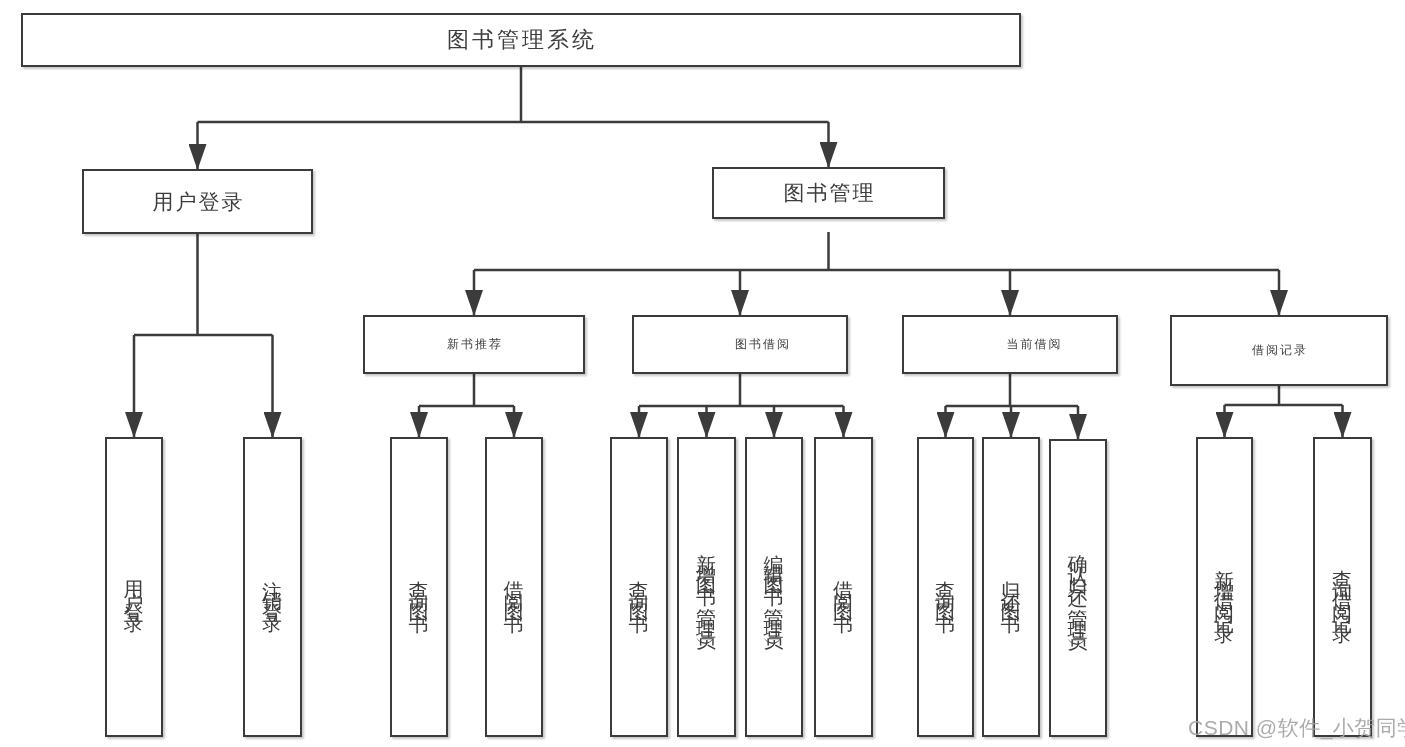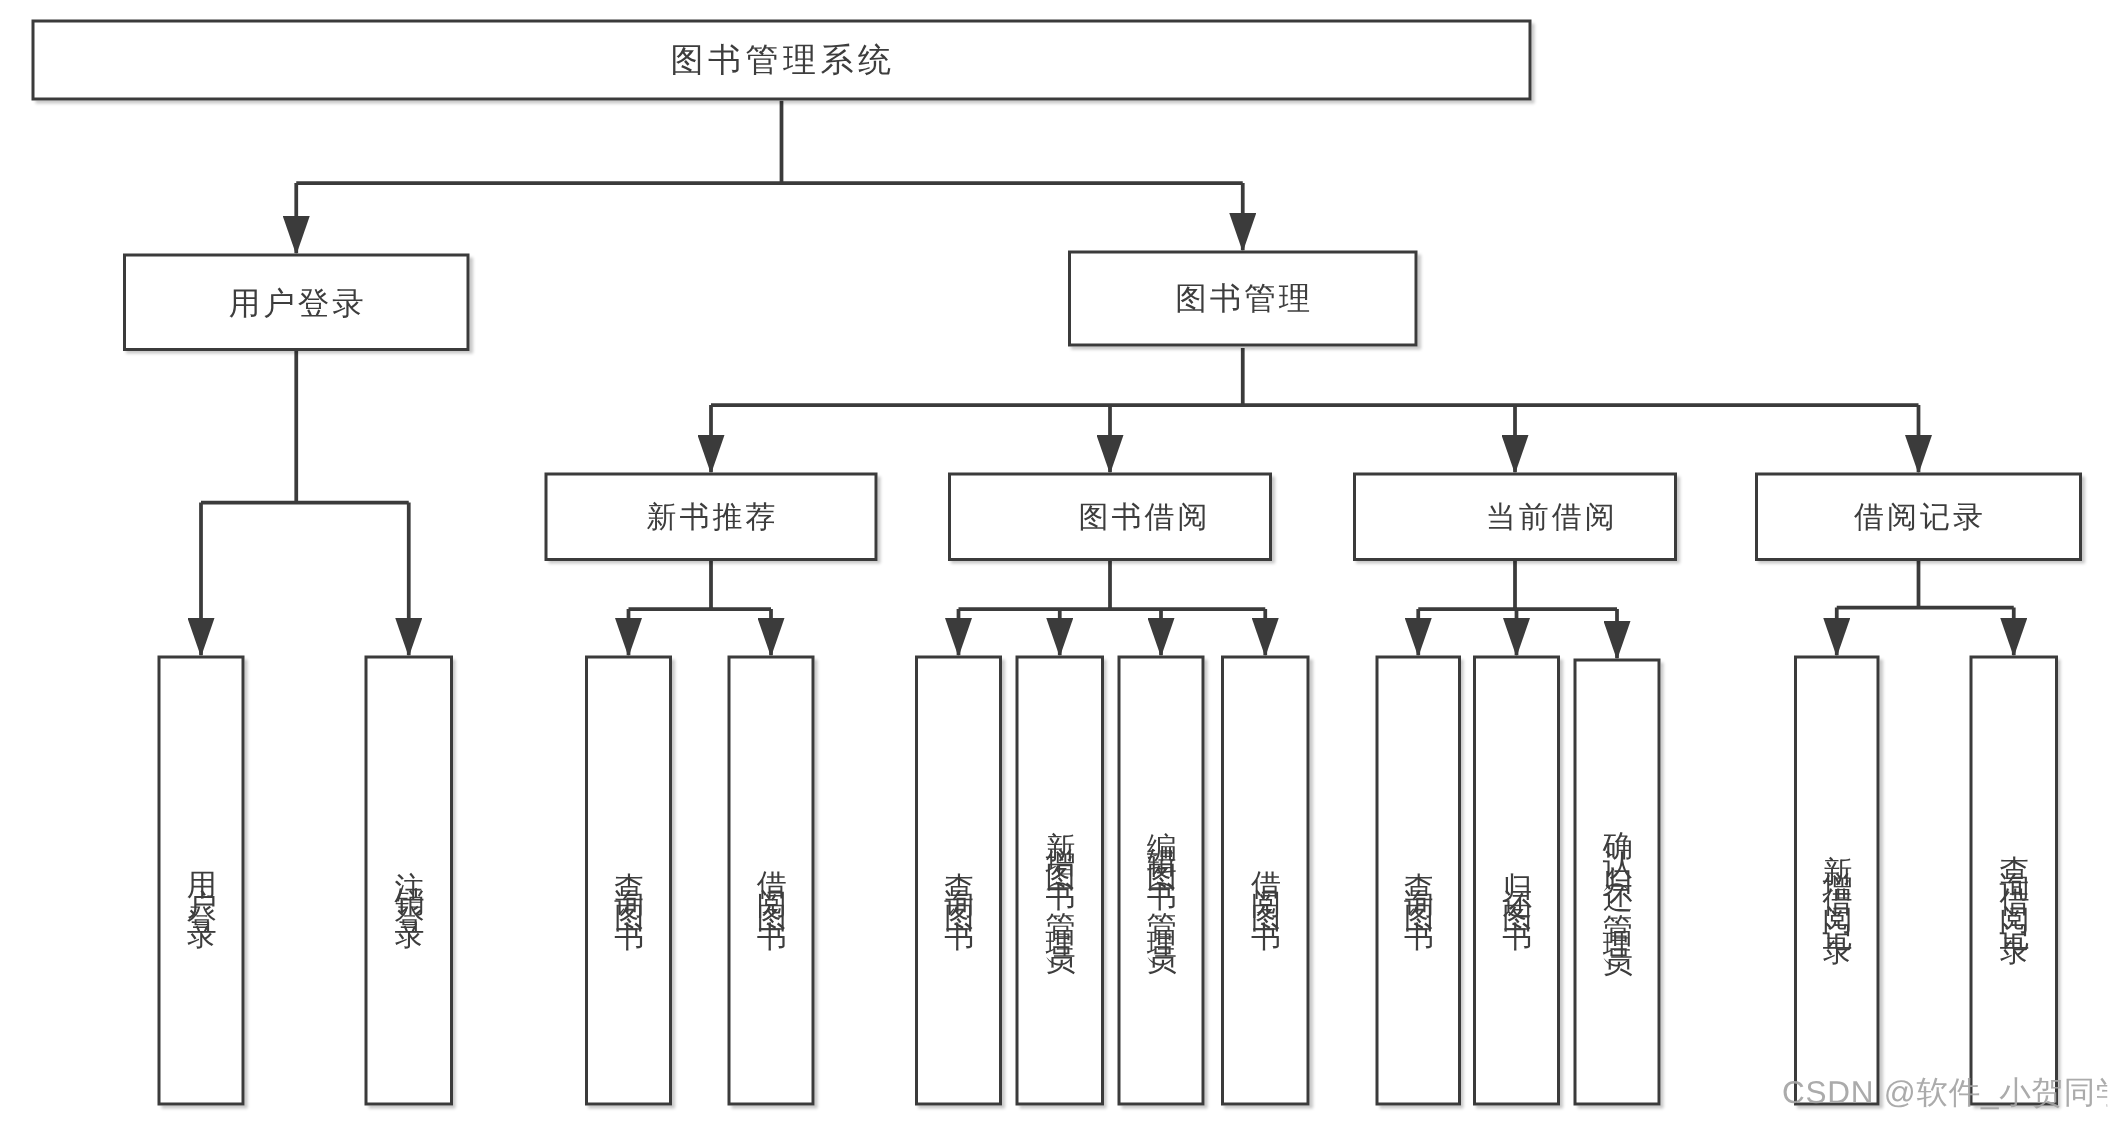--- a/index.html
+++ b/index.html
@@ -23,38 +23,38 @@
     background: #ffffff;
     border: 2.5px solid #3b3b3b;
     box-shadow: 2px 2px 2px rgba(0,0,0,0.22);
     display: flex;
     align-items: center;
     justify-content: center;
     color: #3d3d3d;
     z-index: 2;
   }
   .node .label { white-space: nowrap; }
-  .node.h { font-size: 20px; letter-spacing: 2px; }
+  .node.h { font-size: 12px; letter-spacing: 2px; }
   .node.h .label { padding-left: 2px; }
   .node.v .label {
     writing-mode: vertical-rl;
     letter-spacing: 11px;
     font-size: 20px;
     line-height: 1;
     white-space: normal;
   }
   
   #root            { left: 21px;  top: 13px;  width: 1000px; height: 54px; font-size: 22px; letter-spacing: 3px; }
   #user-login      { left: 82px;  top: 169px; width: 231px;  height: 65px; font-size: 21px; }
-  #book-mgmt       { left: 712px; top: 167px; width: 233px;  height: 64px; font-size: 21px; }
+  #book-mgmt       { left: 712px; top: 167px; width: 233px;  height: 52px; font-size: 21px; }
   
   #new-book-rec    { left: 363px;  top: 315px; width: 222px; height: 59px; }
   #book-borrow     { left: 632px;  top: 315px; width: 216px; height: 59px; padding-left: 44px; }
   #current-borrow  { left: 902px;  top: 315px; width: 216px; height: 59px; padding-left: 47px; }
-  #borrow-records  { left: 1170px; top: 315px; width: 218px; height: 59px; }
+  #borrow-records  { left: 1170px; top: 315px; width: 218px; height: 71px; }
   
   .node.v { top: 437px; height: 300px; }
   #ul-login   { left: 105px;  width: 58px; }
   #ul-logout  { left: 243px;  width: 59px; }
   #nbr-query  { left: 390px;  width: 58px; }
   #nbr-borrow { left: 485px;  width: 58px; }
   #bb-query   { left: 610px;  width: 58px; }
   #bb-add     { left: 677px;  width: 59px; }
   #bb-edit    { left: 745px;  width: 58px; }
   #bb-borrow  { left: 814px;  width: 59px; }

